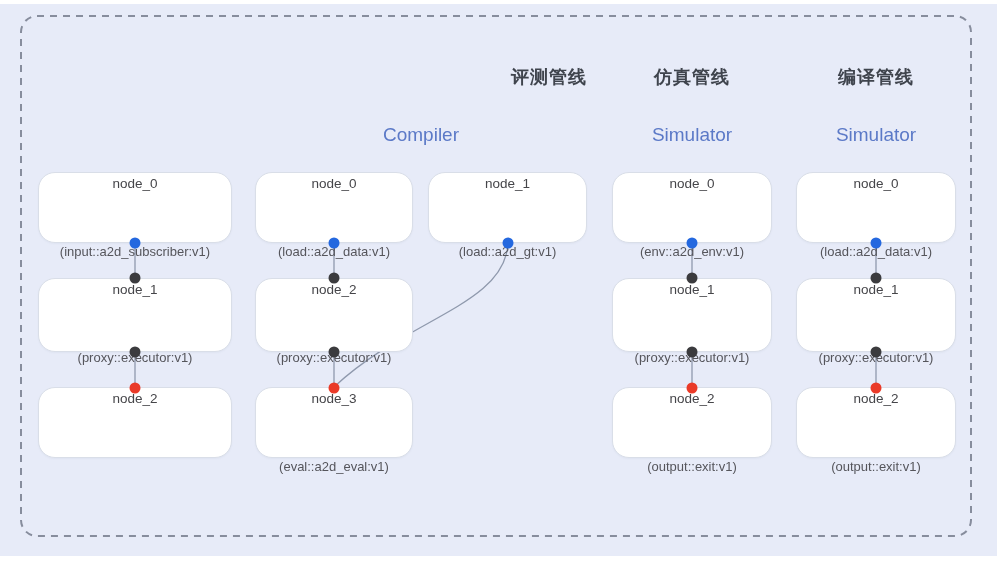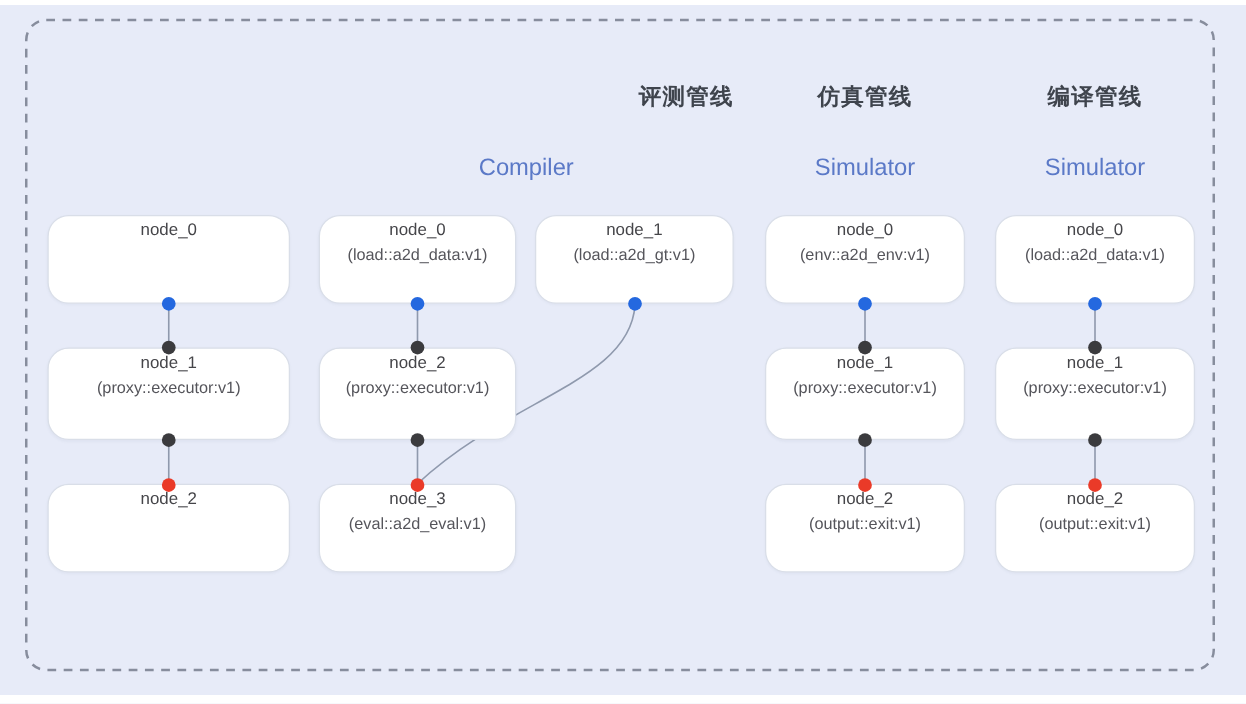--- a/index.html
+++ b/index.html
@@ -17,21 +17,21 @@
     position:absolute;text-align:center;font-size:18px;font-weight:700;
     color:#3f444d;letter-spacing:1px;z-index:2;
   }
   .pipeline-title-en{
     position:absolute;text-align:center;font-size:19px;font-weight:400;
     color:#5b79c7;z-index:2;
   }
   .node{
     position:absolute;background:#ffffff;border:1px solid #d9dee8;border-radius:17px;
     display:flex;flex-direction:column;align-items:center;justify-content:flex-start;
-    z-index:2;box-sizing:border-box;box-shadow:0 1px 2px rgba(80,90,120,0.05);
+    z-index:2;box-sizing:border-box;box-shadow:0 1px 2px rgba(80,90,120,0.05);gap:48px;
   }
   .node .node-name{font-size:13.5px;color:#454549;line-height:21px;}
   .node .node-plugin{font-size:13px;color:#55555b;line-height:20px;}
   .dot{
     position:absolute;width:11px;height:11px;border-radius:50%;
     transform:translate(-50%,-50%);z-index:3;
   }
   .dot.source{background:#2468df;}
   .dot.proxy{background:#3b3b3e;}
   .dot.sink{background:#ea3a28;}
@@ -64,20 +64,21 @@
   <div class="pipeline-title-en" style="left:255px;top:124px;width:332px;">Compiler</div>
 
   <div class="pipeline-title-zh" style="left:612px;top:65px;width:160px;">仿真管线</div>
   <div class="pipeline-title-en" style="left:612px;top:124px;width:160px;">Simulator</div>
 
   <div class="pipeline-title-zh" style="left:796px;top:65px;width:160px;">编译管线</div>
   <div class="pipeline-title-en" style="left:796px;top:124px;width:160px;">Simulator</div>
 
   <div class="node" style="left:38px;top:172px;width:194px;height:71px;">
     <span class="node-name">node_0</span>
+    <span class="node-plugin">(input::a2d_subscriber:v1)</span>
   </div>
   <div class="node" style="left:38px;top:278px;width:194px;height:74px;">
     <span class="node-name">node_1</span>
     <span class="node-plugin">(proxy::executor:v1)</span>
   </div>
   <div class="node" style="left:38px;top:387px;width:194px;height:71px;">
     <span class="node-name">node_2</span>
   </div>
 
   <div class="node" style="left:255px;top:172px;width:158px;height:71px;">

